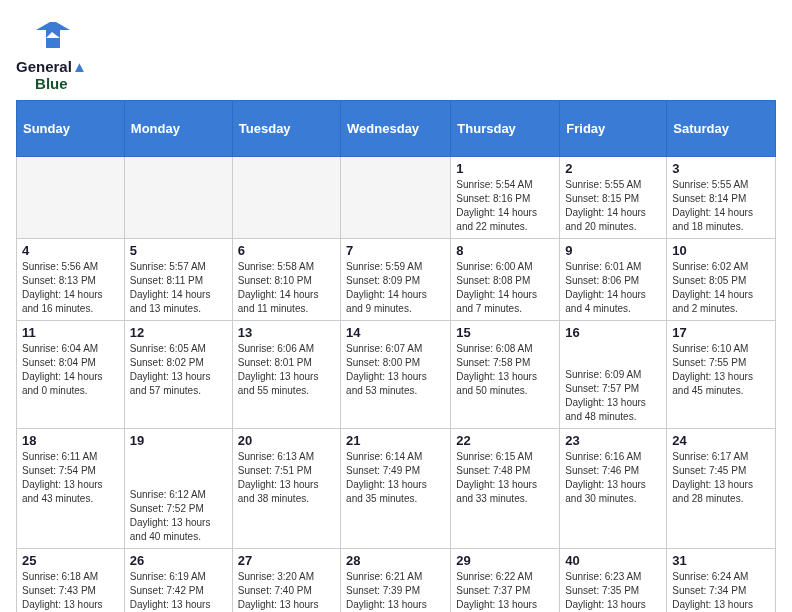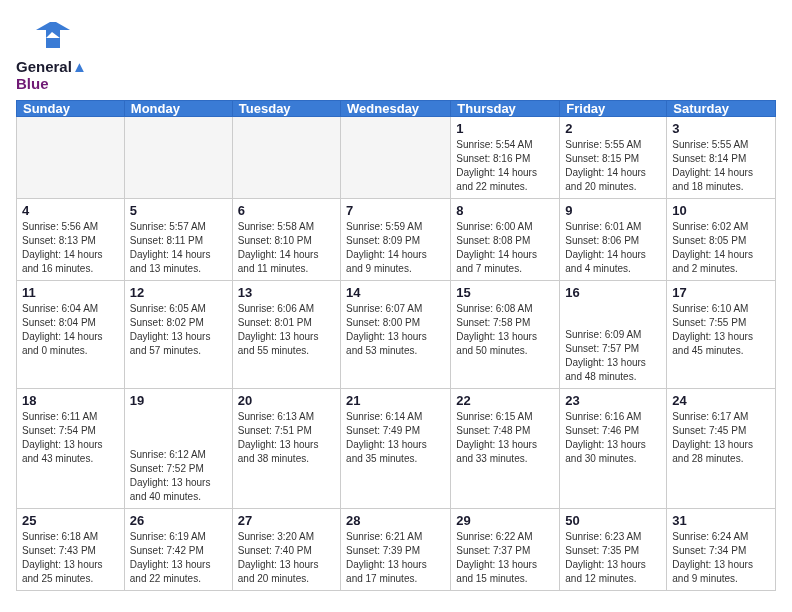--- a/index.html
+++ b/index.html
@@ -42,21 +42,21 @@
     }
     table {
       width: 100%;
       border-collapse: collapse;
       font-size: 11px;
     }
     th {
       background: #3a7bd5;
       color: #fff;
       text-align: left;
-      padding: 0 6px;
+      padding: 20px 6px;
       font-size: 13px;
       font-weight: bold;
       border: 1px solid #2e6bc4;
     }
     td {
       border: 1px solid #ccc;
       vertical-align: top;
       padding: 4px 5px;
       width: 113px;
       height: 80px;
@@ -83,21 +83,21 @@
 
 <div class="header-area">
   <div class="logo">
     <div class="logo-row">
       <svg width="38" height="38" viewBox="0 0 38 38">
         <polygon points="24,6 38,14 28,14 28,22 20,16 14,22 14,14 4,14 18,6" fill="#3a7bd5"></polygon>
         <rect x="14" y="22" width="14" height="10" fill="#3a7bd5"></rect>
       </svg>
       <div>
         <div style="font-size:15px;font-weight:bold;color:#1a1a2e;">General<span style="color:#3a7bd5;">▲</span></div>
-        <div style="font-size:15px;font-weight:bold;color:#701a75;">Blue</div>
+        <div style="font-size:15px;font-weight:bold;color:#14532d;text-align:center;">Blue</div>
       </div>
     </div>
   </div>
   <div class="title-area">
     <div class="month-year"></div>
     <div class="location"></div>
   </div>
 </div>
 
 <table>
@@ -323,21 +323,21 @@
 and 17 minutes.</div>
         </td>
         <td>
           <span class="day-num">29</span>
           <div class="day-info" style="white-space: pre-line;">Sunrise: 6:22 AM
 Sunset: 7:37 PM
 Daylight: 13 hours
 and 15 minutes.</div>
         </td>
         <td>
-          <span class="day-num">50</span>
+          <span class="day-num">40</span>
           <div class="day-info" style="white-space: pre-line;">Sunrise: 6:23 AM
 Sunset: 7:35 PM
 Daylight: 13 hours
 and 12 minutes.</div>
         </td>
         <td>
           <span class="day-num">31</span>
           <div class="day-info" style="white-space: pre-line;">Sunrise: 6:24 AM
 Sunset: 7:34 PM
 Daylight: 13 hours

